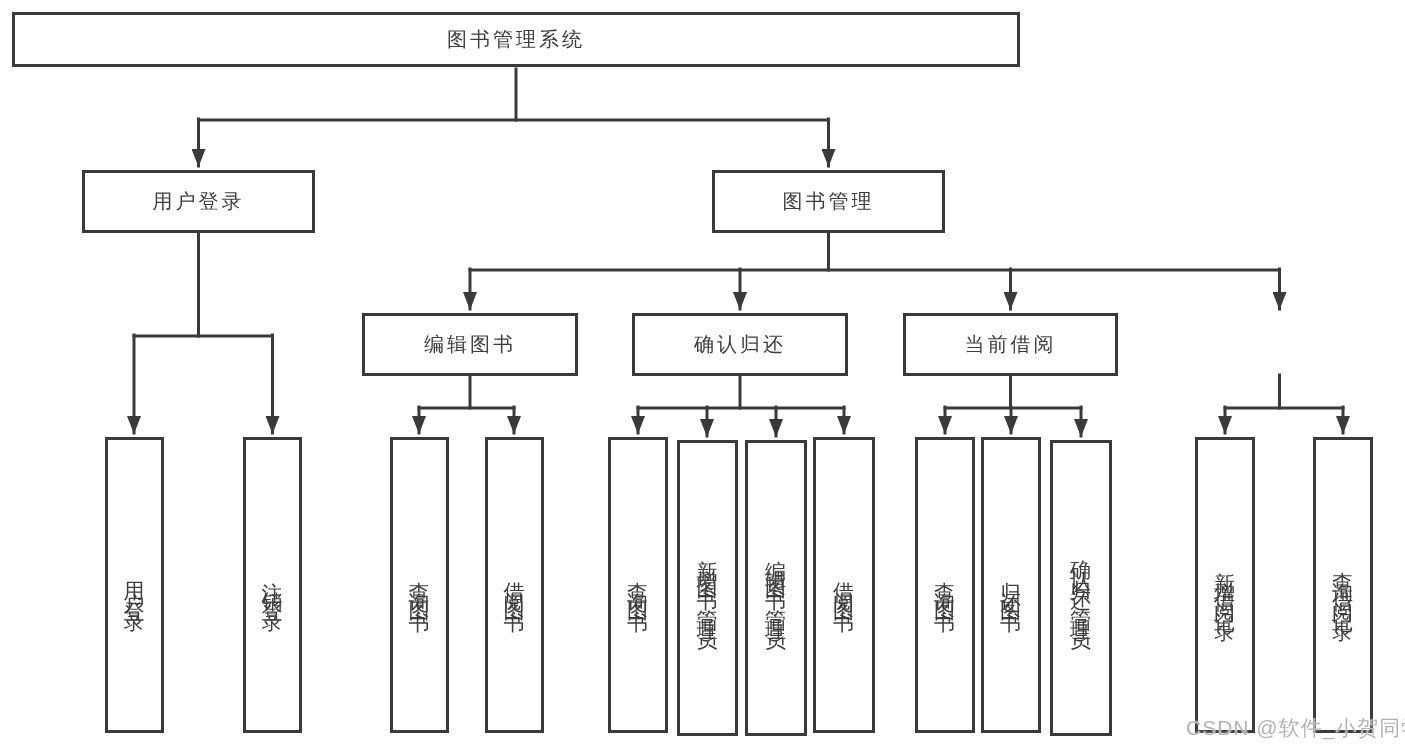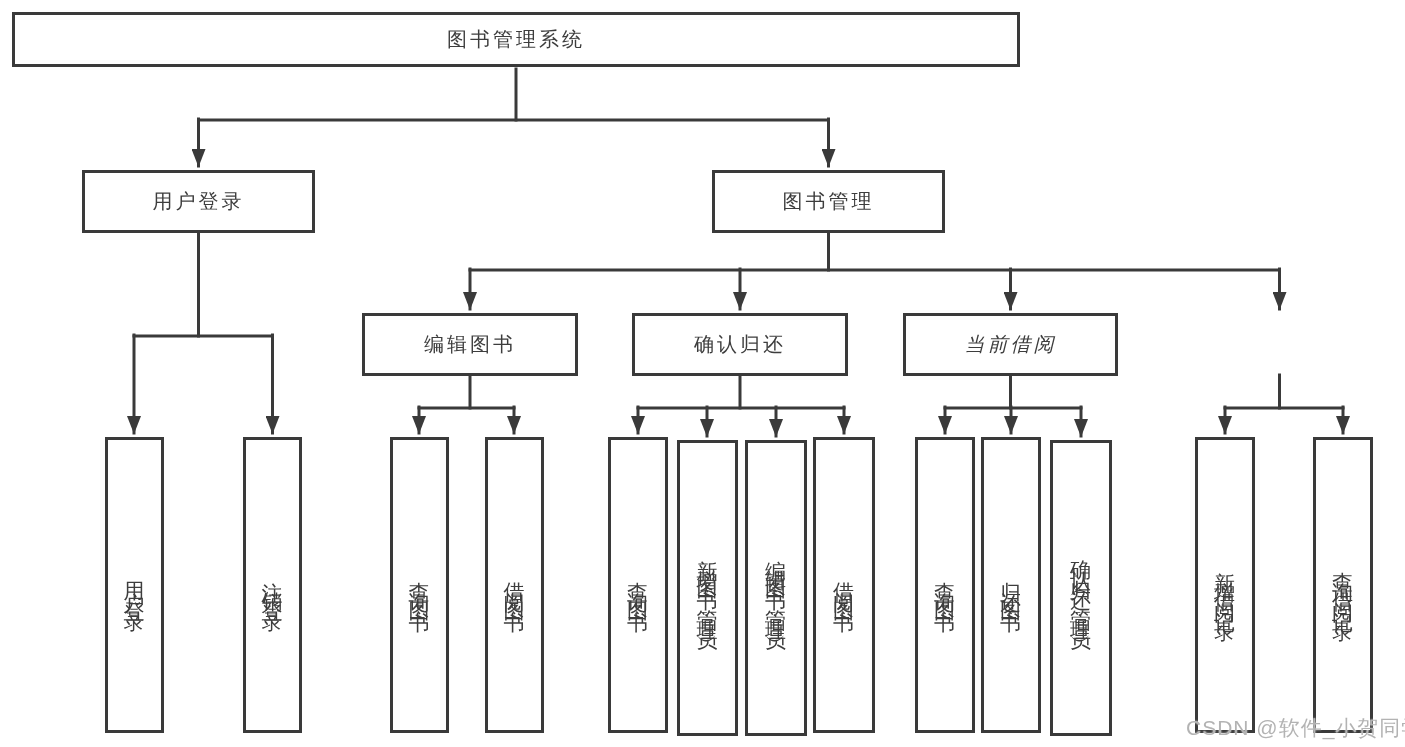--- a/index.html
+++ b/index.html
@@ -107,21 +107,21 @@
     </g>
   </svg>
 
   <div class="node hnode" style="left:12px; top:12px; width:1008px; height:55px;">图书管理系统</div>
 
   <div class="node hnode" style="left:82px; top:170px; width:233px; height:63px;">用户登录</div>
   <div class="node hnode" style="left:712px; top:170px; width:233px; height:63px;">图书管理</div>
 
   <div class="node hnode" style="left:362px; top:313px; width:216px; height:63px;">编辑图书</div>
   <div class="node hnode" style="left:632px; top:313px; width:216px; height:63px;">确认归还</div>
-  <div class="node hnode" style="left:903px; top:313px; width:215px; height:63px;font-style:italic;">当前借阅</div>
+  <div class="node hnode" style="left:903px; top:313px; width:215px; height:63px;">当前借阅</div>
 
   <div class="node vnode" style="left:105px; top:437px; width:59px; height:296px;">用户登录</div>
   <div class="node vnode" style="left:243px; top:437px; width:59px; height:296px;">注销登录</div>
 
   <div class="node vnode" style="left:390px; top:437px; width:59px; height:296px;">查询图书</div>
   <div class="node vnode" style="left:485px; top:437px; width:59px; height:296px;">借阅图书</div>
 
   <div class="node vnode" style="left:608px; top:437px; width:60px; height:296px;">查询图书</div>
   <div class="node vnode" style="left:677px; top:440px; width:61px; height:296px;">新增图书（管理员）</div>
   <div class="node vnode" style="left:745px; top:440px; width:62px; height:296px;">编辑图书（管理员）</div>

